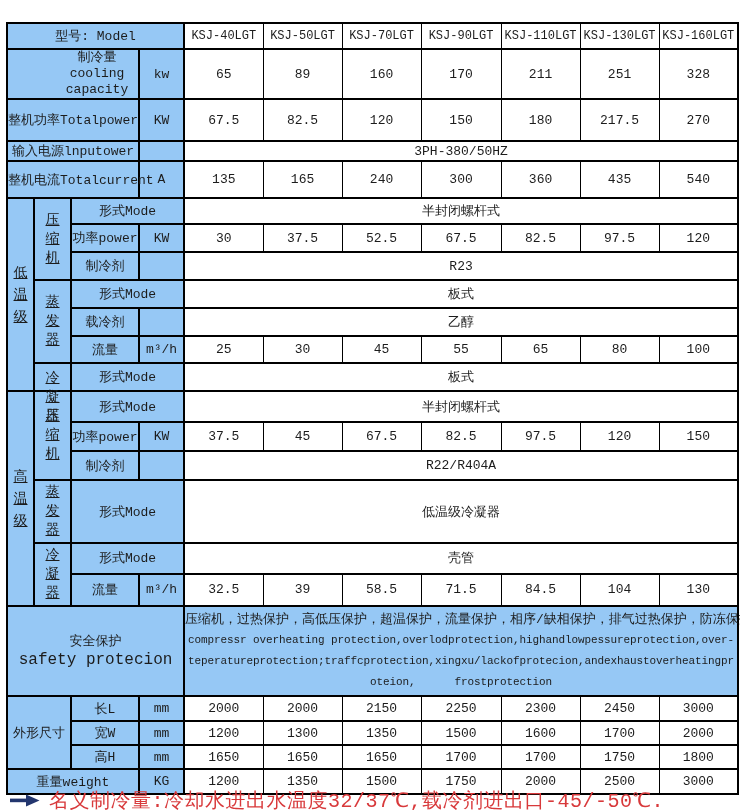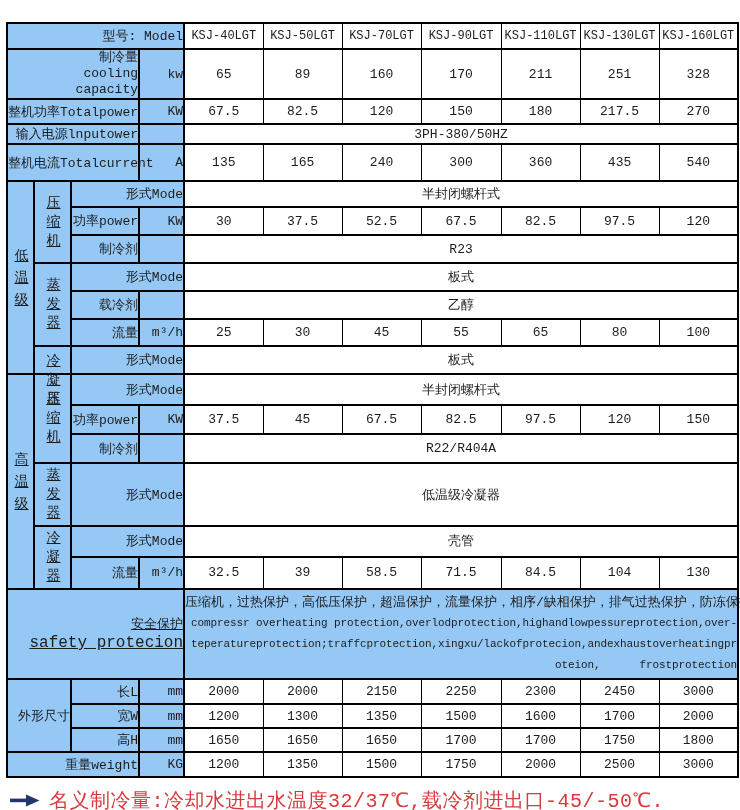--- a/index.html
+++ b/index.html
@@ -11,30 +11,30 @@
   .spec{
     position:absolute;left:6px;top:22px;
     border-collapse:collapse;table-layout:fixed;width:731px;
   }
   .spec td{
     border:1px solid #000;border-top-width:2px;border-bottom-width:2px;
     text-align:center;vertical-align:middle;padding:0;
     font-size:13px;overflow:visible;
   }
   .spec{border:2px solid #000;}
-  td.b{background:var(--blue,#96c8f5);border-left-width:2px;border-right-width:2px;text-align:right;}
+  td.b{background:var(--blue,#96c8f5);border-left-width:2px;border-right-width:2px;}
   td.w{background:#ffffff;}
   td.mh{font-size:12px;}
   .nw{white-space:nowrap;}
   .vlabel{width:16px;margin:2px auto;word-break:break-all;line-height:19px;font-size:14px;text-decoration:underline;}
   .gl .vlabel{line-height:22px;}
   td.vtop{vertical-align:top;}
   .ovf{height:22px;overflow:visible;padding-top:3px;position:relative;z-index:3;}
   .lab2 div{line-height:16px;padding-left:48px;}
-  .safety-label div{line-height:18px;text-decoration:underline;}
+  .safety-label div{line-height:18px;}
   .safety-label .en{font-size:16px;}
   .sline{line-height:21px;white-space:pre;}
   .sline.cn{font-size:13px;}
   .sline.en{font-size:11px;letter-spacing:-0.1px;}
   .note{
     position:absolute;left:10px;top:787px;display:flex;align-items:center;
     white-space:nowrap;
   }
   .note .txt{color:var(--red,#d8393b);font-size:20px;letter-spacing:0.5px;}
   .note svg{margin-right:9px;flex:0 0 auto;}
@@ -77,21 +77,21 @@
     <td class="b">kw</td>
     <td class="w">65</td>
     <td class="w">89</td>
     <td class="w">160</td>
     <td class="w">170</td>
     <td class="w">211</td>
     <td class="w">251</td>
     <td class="w">328</td>
   </tr>
 
-  <tr style="height:25px">
+  <tr style="height:42px">
     <td class="b nw" colspan="3">整机功率Totalpower</td>
     <td class="b">KW</td>
     <td class="w">67.5</td>
     <td class="w">82.5</td>
     <td class="w">120</td>
     <td class="w">150</td>
     <td class="w">180</td>
     <td class="w">217.5</td>
     <td class="w">270</td>
   </tr>

